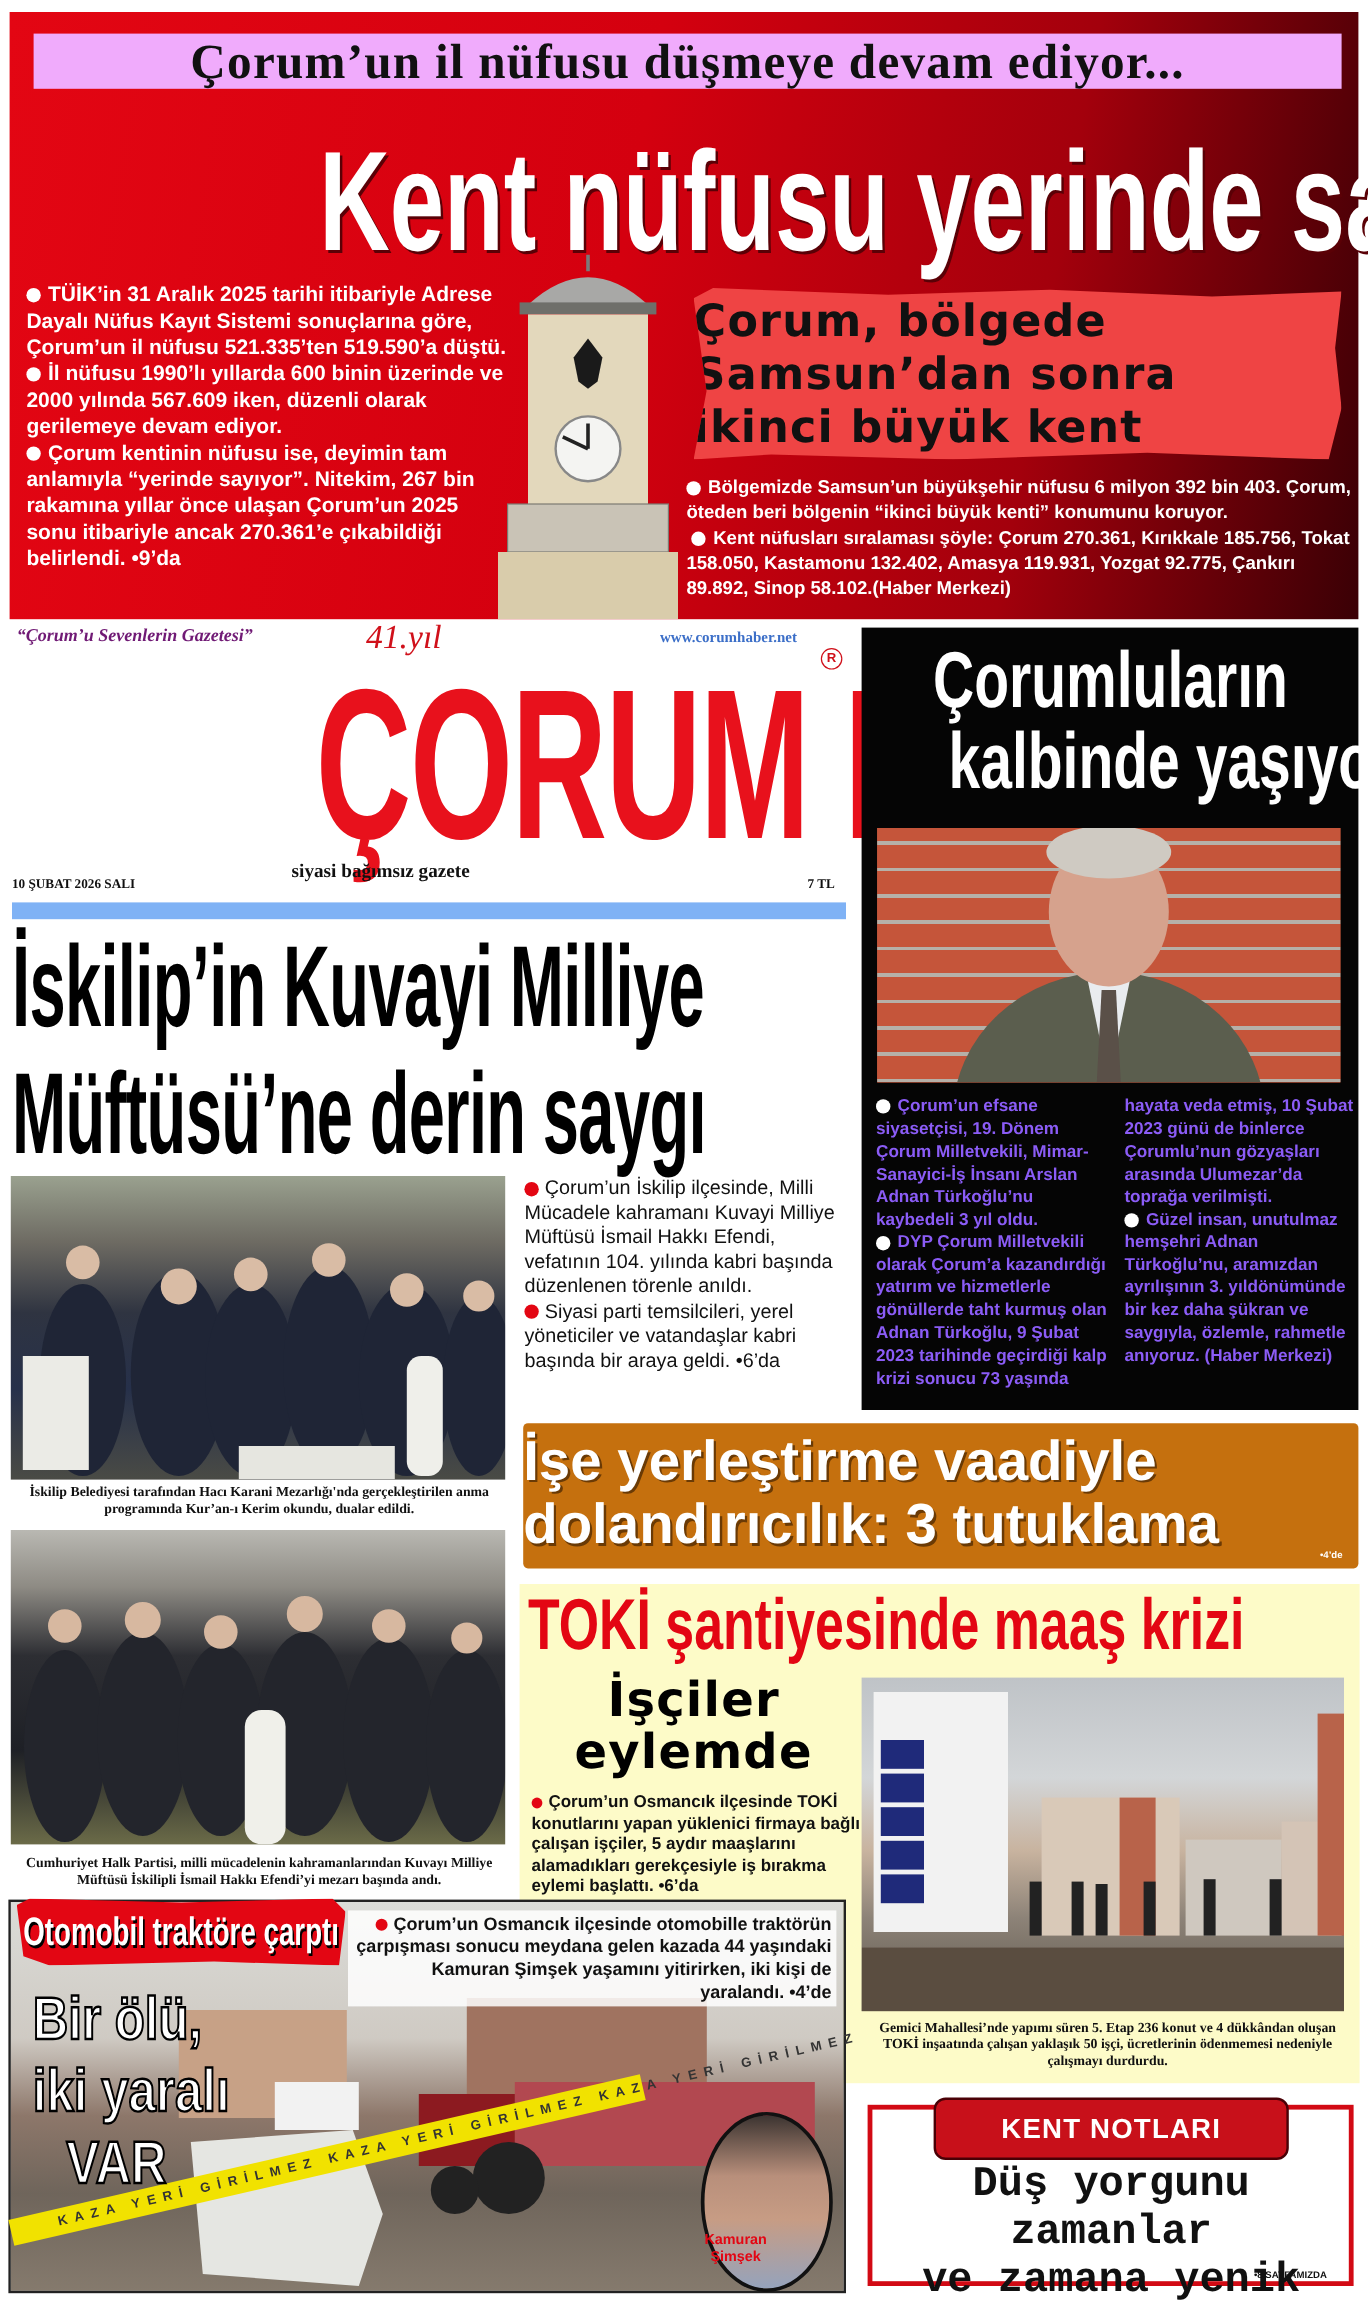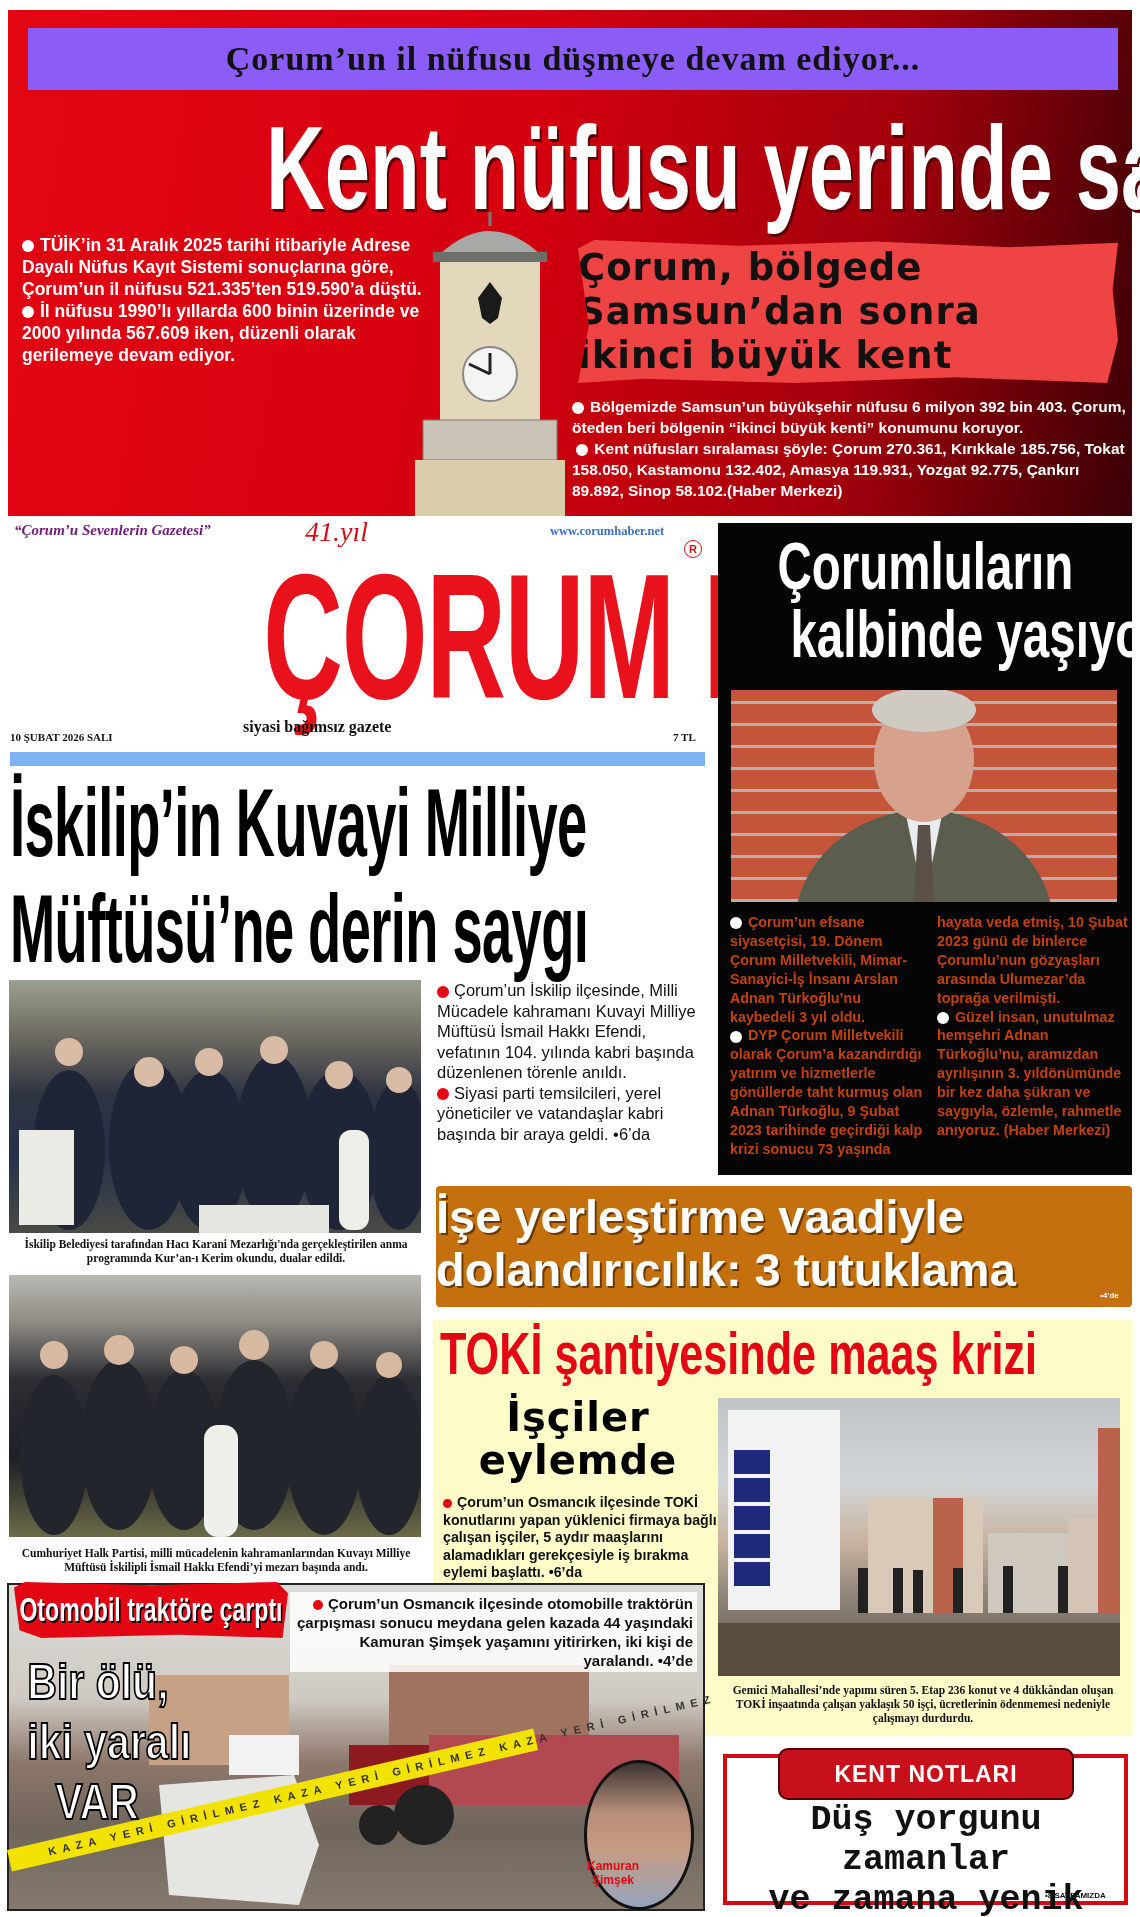--- a/index.html
+++ b/index.html
@@ -3,21 +3,21 @@
 <meta charset="utf-8">
 <style>
 *{box-sizing:border-box;margin:0;padding:0}
 html,body{width:1140px;height:1917px;background:#fff;overflow:hidden}
 body{position:relative;font-family:"Liberation Sans",sans-serif;color:#111}
 .abs{position:absolute}
 .cond{font-family:"Liberation Sans",sans-serif;font-weight:bold;transform-origin:left top;white-space:nowrap}
 
 
 #top{left:8px;top:10px;width:1124px;height:506px;background:linear-gradient(100deg,#e30613 0%,#d4000f 45%,#a3000c 75%,#3a0005 100%)}
-#kicker{left:28px;top:28px;width:1090px;height:62px;background:#8b5cf6;display:flex;align-items:center;justify-content:center;font-family:"Liberation Serif",serif;font-weight:bold;font-size:34px;color:#111;letter-spacing:1px}
+#kicker{left:28px;top:28px;width:1090px;height:46px;background:#f0abfc;display:flex;align-items:center;justify-content:center;font-family:"Liberation Serif",serif;font-weight:bold;font-size:41px;color:#111;letter-spacing:1px}
 #mainhead{left:20px;top:100px;width:1100px;height:122px;overflow:visible}
 #mainhead span{display:inline-block;font-size:118px;color:#fff;transform:scaleX(.69);text-shadow:3px 3px 0 #5a0006}
 #lefttxt{left:22px;top:234px;width:400px;color:#fff;font-size:17.5px;font-weight:bold;line-height:22px}
 #lefttxt p{margin:0}
 .dot{display:inline-block;width:12px;height:12px;border-radius:50%;background:#fff;margin-right:6px;vertical-align:middle}
 
 #tower{left:405px;top:212px;width:170px;height:304px}
 #righttag{left:578px;top:240px;width:540px;height:143px;background:#ef4444;clip-path:polygon(0 6%,3% 0,30% 4%,55% 1%,80% 5%,100% 2%,99% 35%,100% 70%,98% 100%,70% 96%,40% 100%,12% 97%,0 100%,2% 60%);display:flex;flex-direction:column;align-items:flex-start;justify-content:center}
 #righttag div{font-family:"DejaVu Sans",sans-serif;font-weight:bold;font-size:37px;line-height:44px;color:#111;letter-spacing:1px}
 #righttxt{left:572px;top:396px;width:555px;color:#fff;font-size:15.5px;font-weight:bold;line-height:21px}
@@ -43,21 +43,21 @@
 #photo2{left:9px;top:1275px;width:412px;height:262px;background:linear-gradient(180deg,#b9b8b2 0%,#8e8b84 18%,#2d2e33 40%,#1e2026 70%,#6b6b48 100%)}
 #cap2{left:8px;top:1546px;width:416px;text-align:center;font-family:"Liberation Serif",serif;font-weight:bold;font-size:11.5px;line-height:14px}
 #isktxt{left:437px;top:980px;width:275px;font-size:16.5px;line-height:20.5px;color:#111}
 .rdot{display:inline-block;width:12px;height:12px;border-radius:50%;background:#e30613;margin-right:5px;vertical-align:middle}
 
 
 #blackbox{left:718px;top:523px;width:414px;height:652px;background:#050505}
 #bbhead{left:718px;top:528px;width:414px;text-align:center}
 #bbhead div{font-size:66px;line-height:76px;color:#fff;font-weight:bold;display:inline-block;transform:scaleX(.72);white-space:nowrap}
 #bbphoto{left:731px;top:690px;width:386px;height:212px;background:repeating-linear-gradient(0deg,#b6b0a8 0 3px,#c5553a 3px 22px),#c25a3d}
-#bbtxt{left:730px;top:913px;width:400px;color:#c2410c;font-size:14.3px;font-weight:bold;line-height:18.9px;column-count:2;column-gap:14px}
+#bbtxt{left:730px;top:913px;width:400px;color:#8b5cf6;font-size:14.3px;font-weight:bold;line-height:18.9px;column-count:2;column-gap:14px}
 
 
 #orange{left:436px;top:1186px;width:696px;height:121px;background:#c5700e;border-radius:4px}
 #orangeText{left:436px;top:1190px;width:696px;color:#fff;font-weight:bold;font-size:47px;line-height:53px;text-shadow:2px 2px 0 #6a3a05}
 #orangeRef{left:1100px;top:1291px;color:#fff;font-size:8px;font-weight:bold}
 
 
 #tokibg{left:433px;top:1320px;width:700px;height:416px;background:#fdfbc8}
 #tokihead{left:440px;top:1322px;width:700px}
 #tokihead span{display:inline-block;font-size:60px;color:#e30613;font-weight:bold;transform:scaleX(.72);transform-origin:left top;white-space:nowrap;line-height:64px}
@@ -86,20 +86,21 @@
 </head>
 <body>
 
 <div id="top" class="abs"></div>
 <div id="kicker" class="abs">Çorum’un il nüfusu düşmeye devam ediyor...</div>
 <div id="mainhead" class="abs cond"><span>Kent nüfusu yerinde sayıyor</span></div>
 
 <div id="lefttxt" class="abs">
   <p><span class="dot"></span><span>TÜİK’in 31 Aralık 2025 tarihi itibariyle Adrese Dayalı Nüfus Kayıt Sistemi sonuçlarına göre, Çorum’un il nüfusu 521.335’ten 519.590’a düştü.</span></p>
   <p><span class="dot"></span><span>İl nüfusu 1990’lı yıllarda 600 binin üzerinde ve 2000 yılında 567.609 iken, düzenli olarak gerilemeye devam ediyor.</span></p>
+  <p><span class="dot"></span><span>Çorum kentinin nüfusu ise, deyimin tam anlamıyla “yerinde sayıyor”. Nitekim, 267 bin rakamına yıllar önce ulaşan Çorum’un 2025 sonu itibariyle ancak 270.361’e çıkabildiği belirlendi. •9’da</span></p>
 </div>
 
 <div id="tower" class="abs">
   <svg width="170" height="304" viewBox="0 0 170 304">
     <line x1="85" y1="0" x2="85" y2="14" stroke="#7a7a7a" stroke-width="3"></line>
     <path d="M35 42 Q85 -4 135 42 Z" fill="#a8a8a6"></path>
     <rect x="28" y="40" width="114" height="10" fill="#6f6f6a"></rect>
     <rect x="35" y="50" width="100" height="158" fill="#e3d8bc"></rect>
     <path d="M85 70 L97 86 L93 106 L85 112 L77 106 L73 86 Z" fill="#1a1a1a"></path>
     <circle cx="85" cy="162" r="27" fill="#f4f4f2" stroke="#888" stroke-width="2"></circle>

